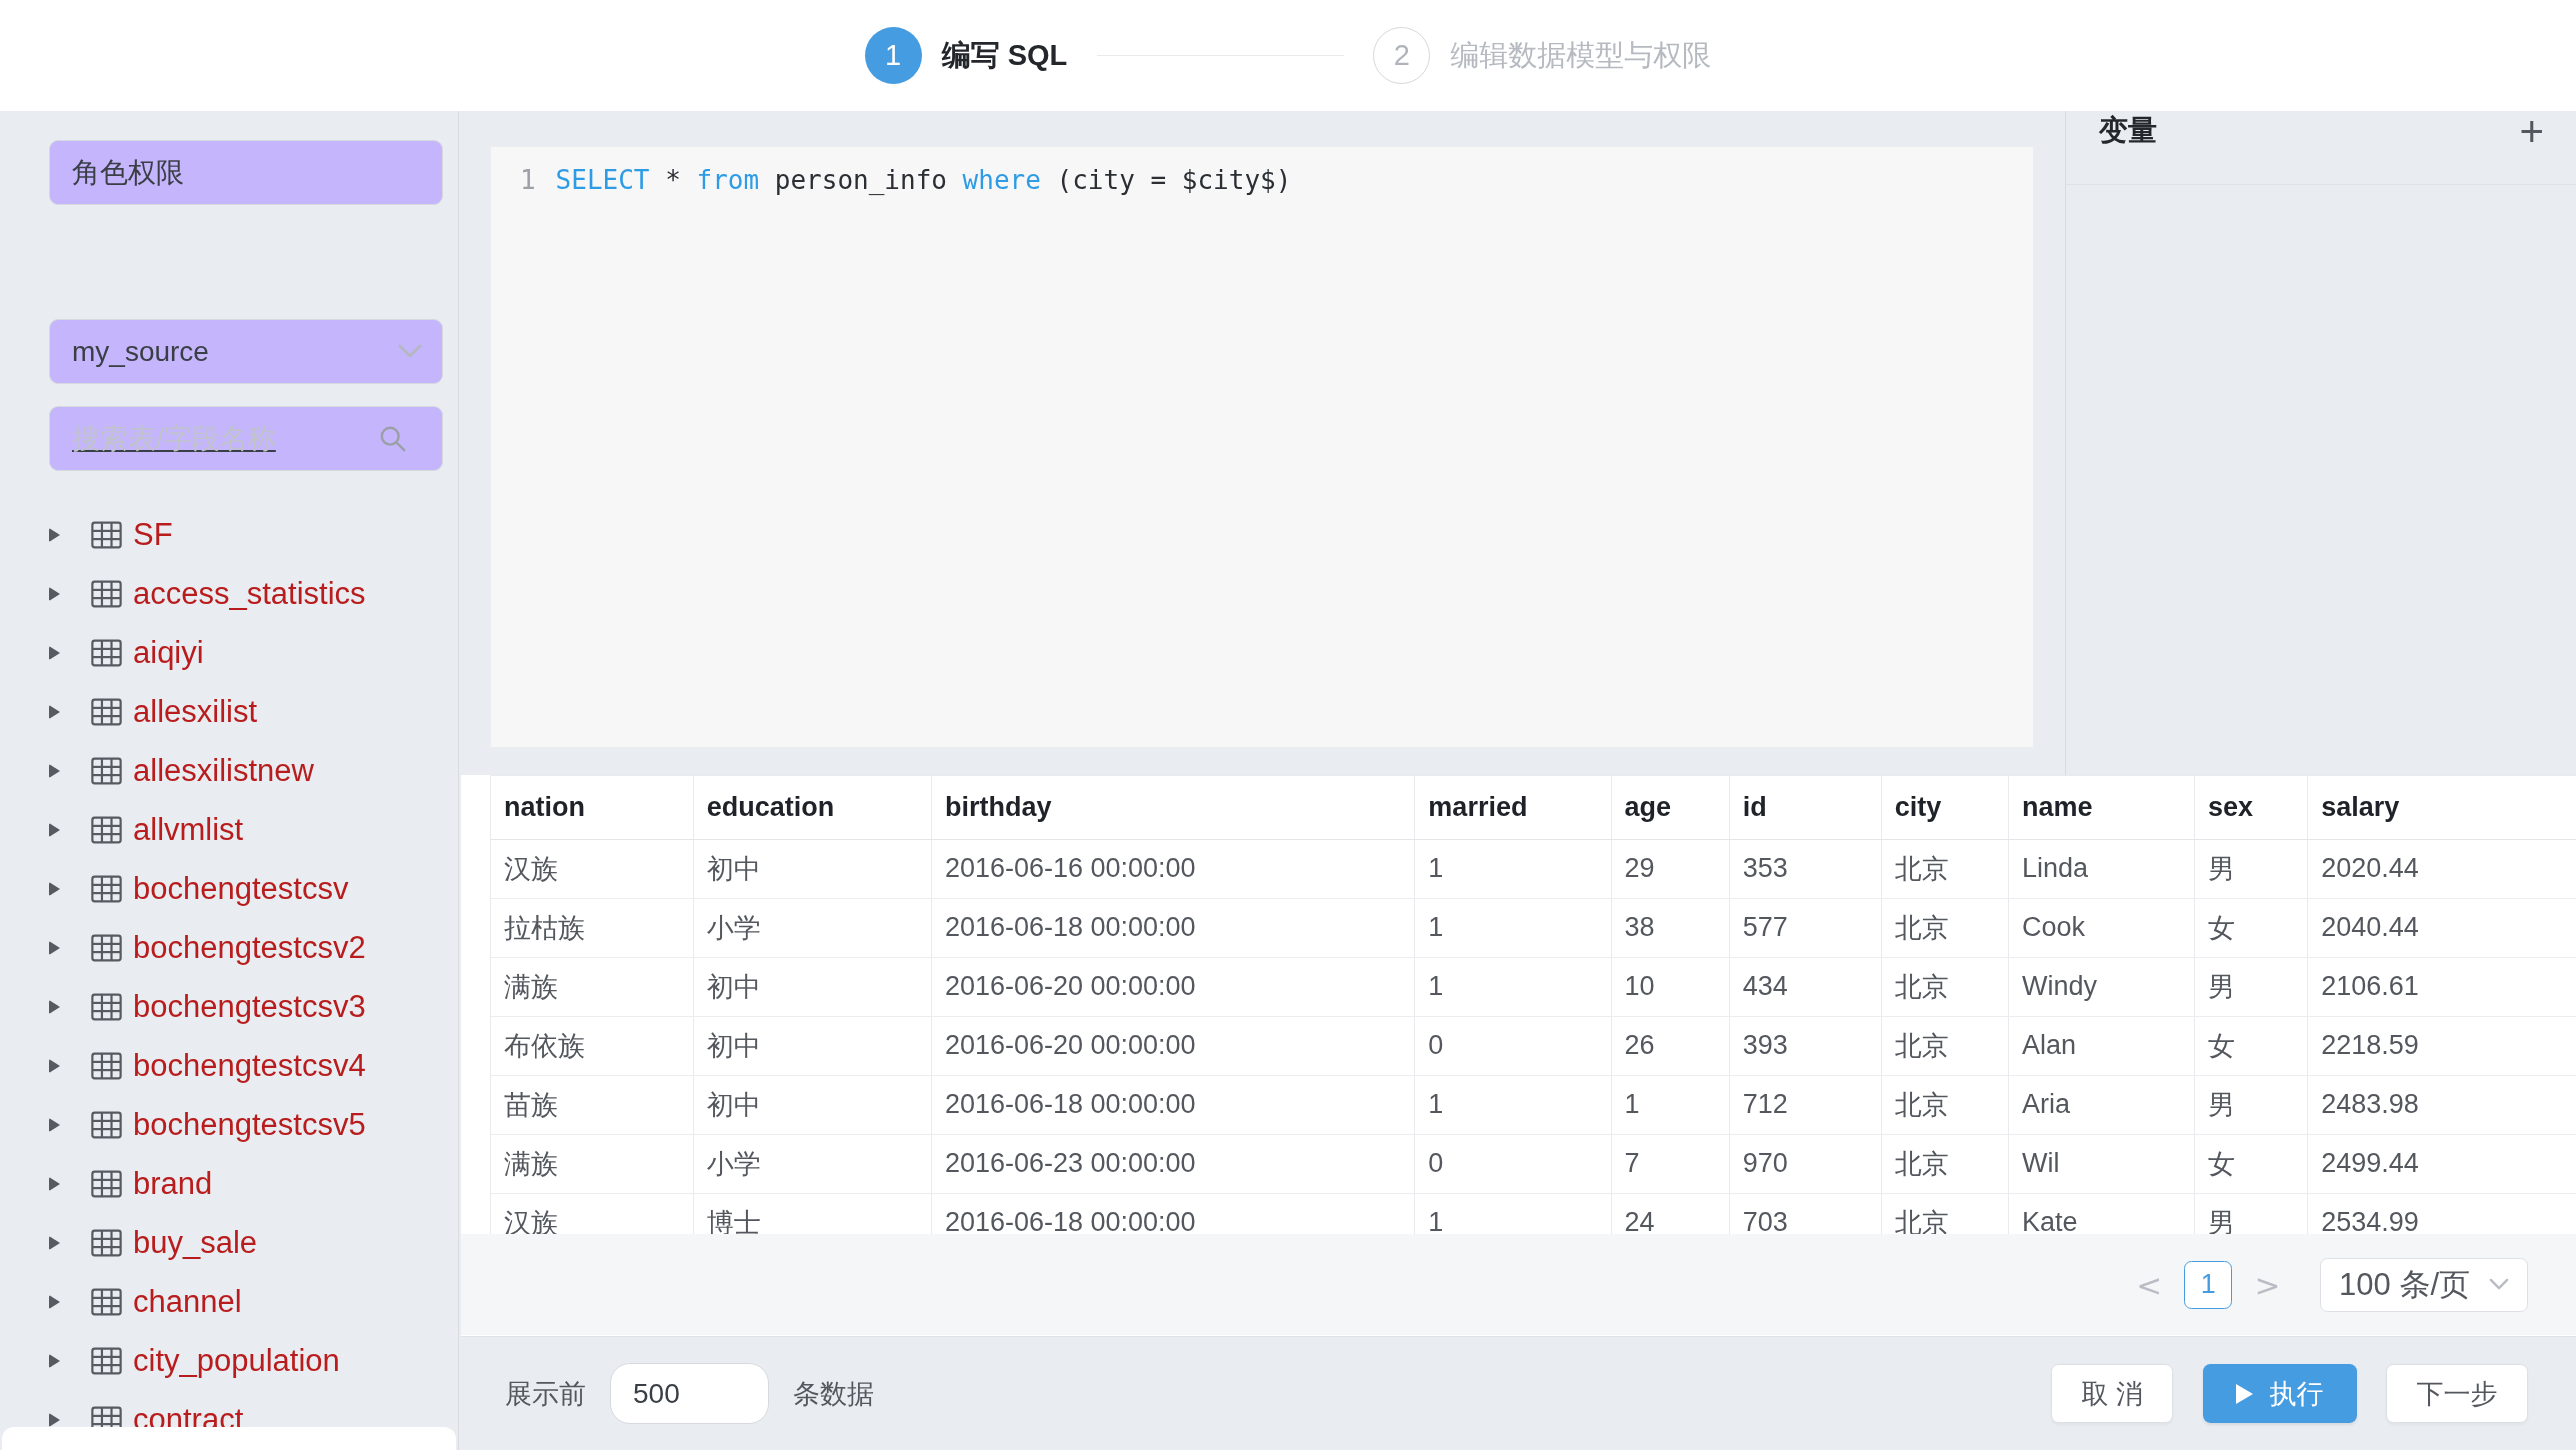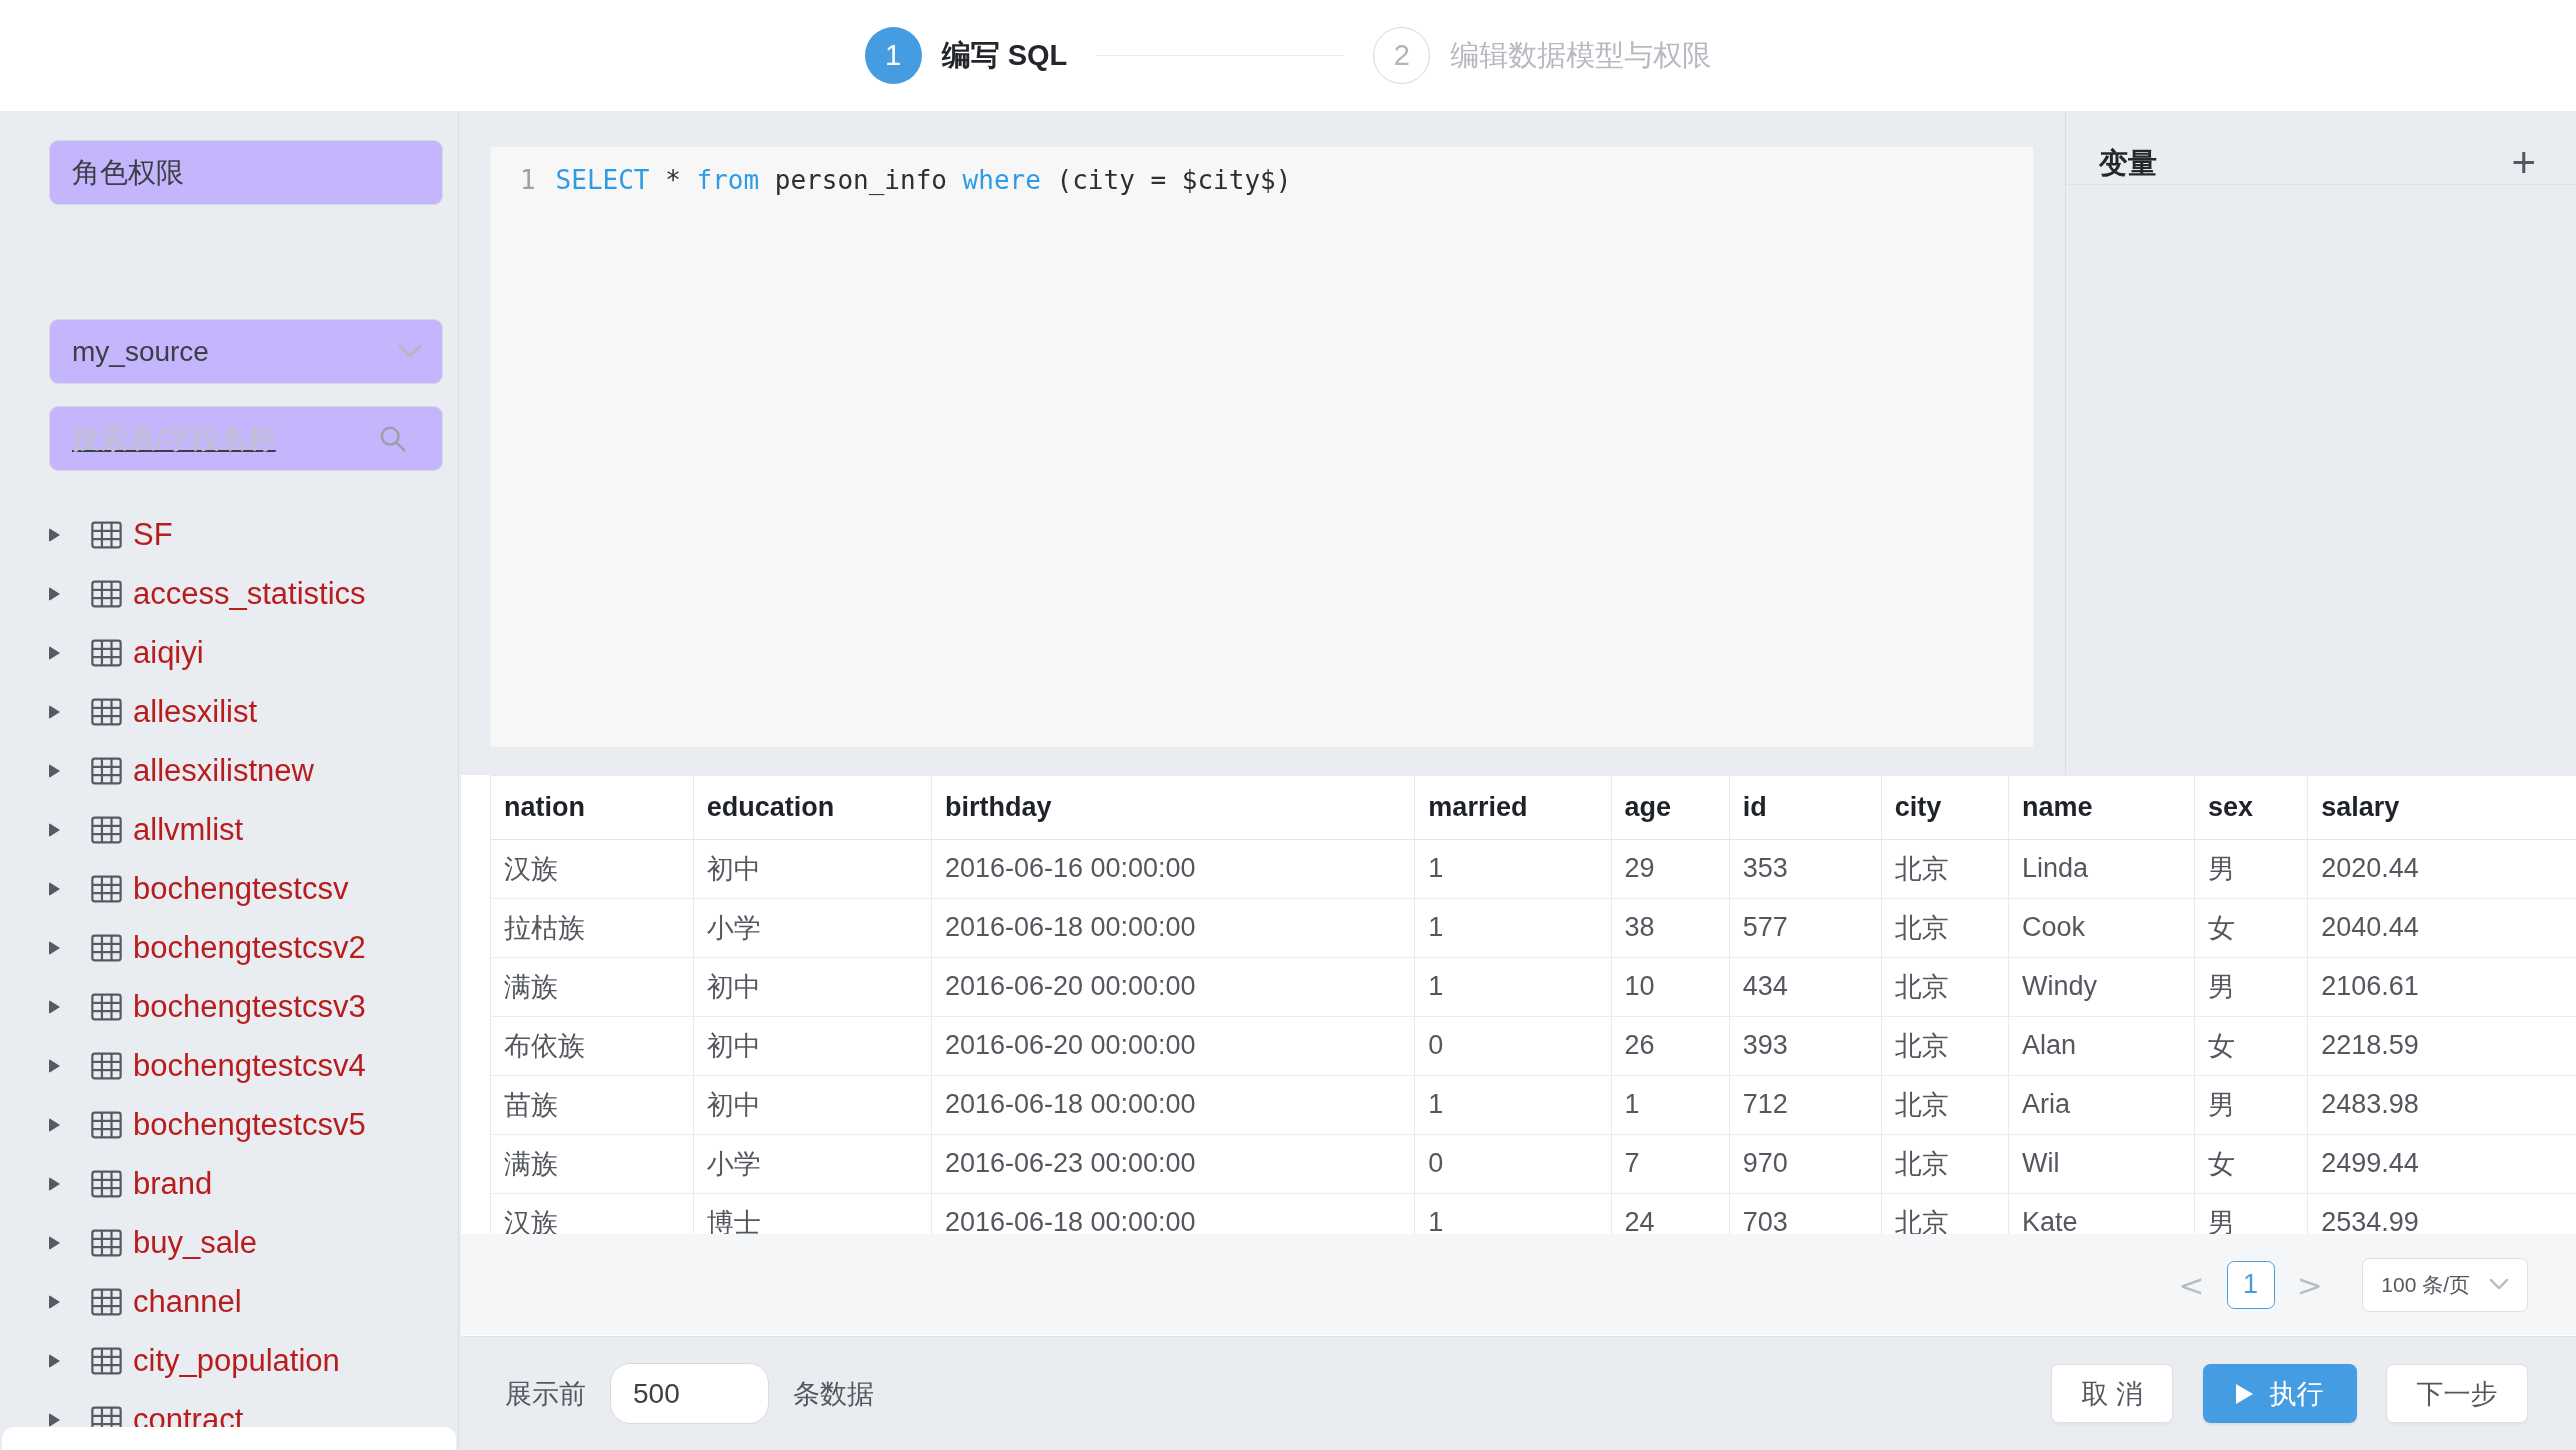--- a/index.html
+++ b/index.html
@@ -42,41 +42,41 @@
 
   
   .editor { position:absolute; left:490px; top:146px; width:1544px; height:602px; background:#f7f7f8; border:0.9px solid #ebedf0; }
   .code-line { display:flex; padding-top:14.8px; font-family:"DejaVu Sans Mono", monospace; font-size:26px; line-height:37px; white-space:pre; }
   .gutter { width:28px; margin-left:16.6px; text-align:right; color:#9da1a7; flex:none; }
   .code { margin-left:20px; color:#2b2e33; }
   .kw { color:#2e9be5; }
 
   
   .varpanel { position:absolute; left:2065px; top:111px; width:511px; height:664px; background:#e9ecf0; border-left:1.8px solid #d9dce1; }
-  .var-header { height:74px; display:flex; align-items:flex-end; padding:0 40px 0 33px; border-bottom:1.8px solid #dfe2e6;gap:43px; }
+  .var-header { height:74px; display:flex; align-items:flex-start; padding:0 32px 0 33px; border-bottom:1.8px solid #dfe2e6;gap:43px; }
   .var-title { font-size:29px; font-weight:bold; color:#24272c; }
   .var-add { margin-left:auto; font-size:42px; font-weight:200; color:#54585e; line-height:42px; cursor:pointer; }
   .var-row { display:flex; align-items:center; margin:24px 0 0 39px; }
   .auth-tag { border:1.8px solid #f5c9a4; background:#fdf3e9; color:#e8502a; font-size:26px; padding:6.5px 16.6px; border-radius:7.4px; }
   .var-name { margin-left:20px; font-size:28px; color:#4a4e54; }
 
   
   .results { position:absolute; left:461px; top:775px; width:2115px; height:675px; background:#ffffff; }
   .table-wrap { position:absolute; left:29px; top:0; right:0; height:459px; overflow:hidden; border-top:0.9px solid #e8eaed; border-left:0.9px solid #e8eaed; }
   table { border-collapse:collapse; table-layout:fixed; width:2086px; }
   th { height:63px; font-size:27px; font-weight:600; color:#1f2329; text-align:left; padding-left:13px; border-bottom:0.9px solid #e2e4e8; border-right:0.9px solid #e8eaed; background:#fff; white-space:nowrap; }
   td { height:59px; font-size:27px; color:#54585e; padding-left:13px; border-bottom:0.9px solid #ebedf0; border-right:0.9px solid #e8eaed; white-space:nowrap; }
   th:last-child, td:last-child { border-right:none; }
   .col-0{width:202px}.col-1{width:238px}.col-2{width:483px}.col-3{width:196px}.col-4{width:118px}
   .col-5{width:152px}.col-6{width:127px}.col-7{width:186px}.col-8{width:113px}.col-9{width:269px}
 
   .pager { position:absolute; left:0; right:0; top:459px; height:101px; background:#f5f6f8; display:flex; align-items:center; justify-content:flex-end; padding-right:48px; }
   .pg-arrow { color:#b9bdc3; font-size:31px; padding:0 13px; cursor:pointer; font-family:"DejaVu Sans", sans-serif; }
   .pg-num { width:48px; height:48px; border:1.8px solid #469ce0; border-radius:7.4px; color:#469ce0; background:#fff; display:flex; align-items:center; justify-content:center; font-size:27px; margin:0 9.2px; cursor:pointer; }
-  .pg-size { height:54px; border:1.8px solid #dcdfe3; background:#fff; border-radius:7.4px; display:flex; align-items:center; padding:0 18.5px; font-size:21px; color:#54585e; margin-left:26px; cursor:pointer; }
+  .pg-size { height:54px; border:1.8px solid #dcdfe3; background:#fff; border-radius:7.4px; display:flex; align-items:center; padding:0 18.5px; font-size:31px; color:#54585e; margin-left:26px; cursor:pointer; }
   .pg-size .chev { margin-left:18.5px; display:flex; }
 
   
   .bottombar { position:absolute; left:461px; top:1336px; width:2115px; height:114px; background:#e9ecf0; border-top:1.8px solid #dfe2e6; display:flex; align-items:center; }
   .limit-group { display:flex; align-items:center; margin-left:44px; }
   .limit-label { font-size:27px; color:#54585e; }
   .limit-input { width:159px; height:61px; background:#fff; border:0.9px solid #d6d9de; border-radius:20px; font-size:28px; color:#3a3e45; padding:0 22px; margin:0 24px; font-family:inherit; }
   .btn-group { margin-left:auto; margin-right:48px; display:flex; align-items:center; gap:29.5px; }
   .btn { height:59px; border-radius:7.4px; font-size:27px; display:flex; align-items:center; justify-content:center; cursor:pointer; white-space:nowrap; }
   .btn-default { background:#fff; border:1.8px solid #dcdfe3; color:#54585e; padding:0 29.5px; box-shadow:0 1.8px 2.8px rgba(0,0,0,0.04); }

